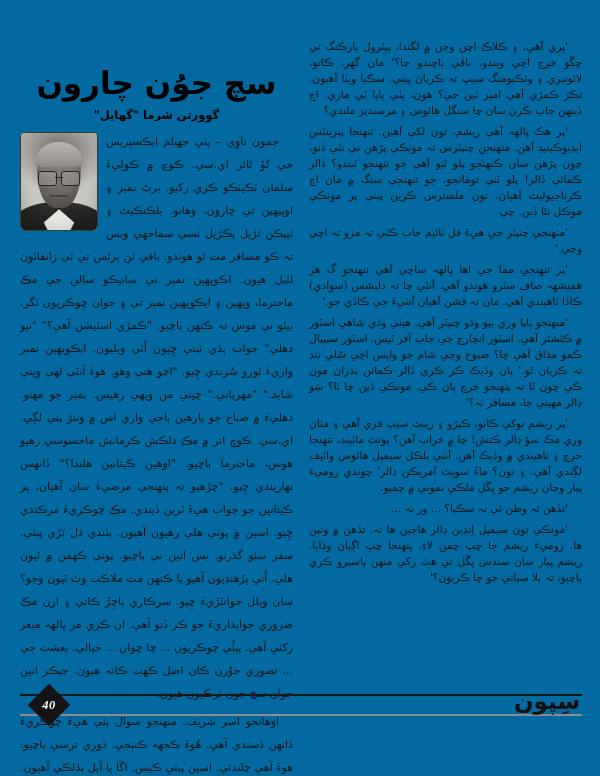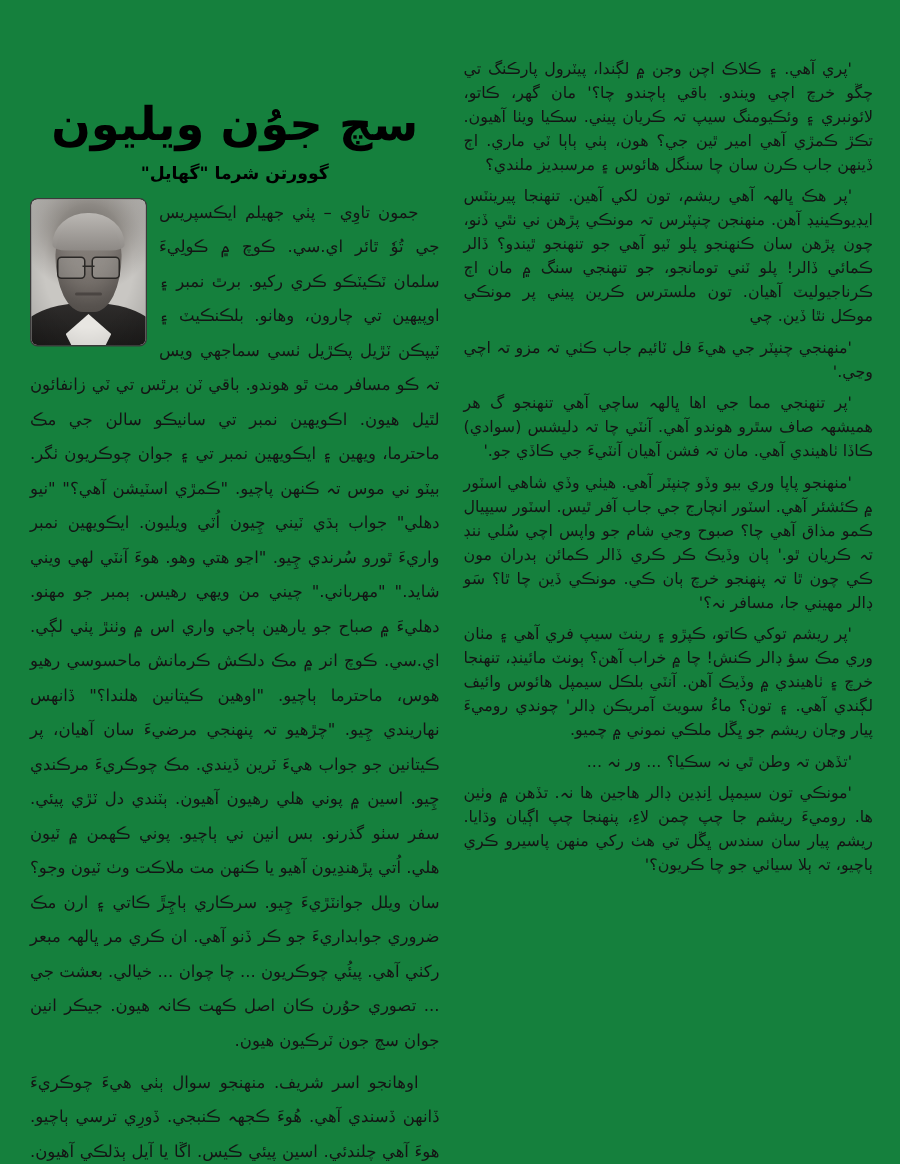--- a/index.html
+++ b/index.html
@@ -14,21 +14,21 @@
     color: #111111;
     position: relative;
     overflow: hidden;
   }
 
   .page {
     position: absolute;
     inset: 0;
     width: 600px;
     height: 776px;
-    background: #15803d;
+    background: #0369a1;
   }
 
   
   .columns {
     position: absolute;
     top: 38px;
     left: 20px;
     width: 562px;
     height: 650px;
     display: flex;
@@ -267,21 +267,21 @@
       <p class="body-text rtl indent">'پر تنهنجي مما جي اها ڀالهہ ساچي آهي تنهنجو گ هر هميشهہ صاف سٿرو هوندو آهي. آنٽي چا تہ دليشس (سوادي) ڪاڏا ٺاهيندي آهي. مان تہ فشن آهيان آنٽيءَ جي ڪاڏي جو.'</p>
       <p class="body-text rtl indent">'منهنجو پاپا وري بيو وڏو چنپٽر آهي. هيٺي وڏي شاهي اسٽور ۾ ڪئشئر آهي. اسٽور انچارج جي جاب آفر ٿيس. اسٽور سيپيال ڪمو مذاق آهي چا؟ صبوح وڃي شام جو واپس اچي سُلي ننڊ تہ ڪريان ٿو.' ٻان وڏيڪ ڪر ڪري ڏالر ڪمائن ٻدران مون ڪي چون ٿا تہ پنهنجو خرچ ٻان ڪي. مونڪي ڏين چا ٿا؟ سَو ڊالر مهيني جا، مسافر نہ؟'</p>
       <p class="body-text rtl indent">'پر ريشم توکي ڪاتو، ڪپڙو ۽ رينٽ سيپ فري آهي ۽ مٺان وري مڪ سؤ ڊالر ڪنش! چا ۾ خراب آهن؟ ٻونٽ مائينڊ، تنهنجا خرچ ۽ ٺاهيندي ۾ وڏيڪ آهن. آنٽي بلڪل سيمپل هائوس وائيف لڳندي آهي. ۽ تون؟ ماءُ سويٽ آمريڪن ڊالر' چوندي روميءَ پيار وڃان ريشم جو ڀڱل ملڪي نموني ۾ چميو.</p>
       <p class="body-text rtl indent">'تڏهن تہ وطن ٿي نہ سڪيا؟ ... ور نہ ...</p>
       <p class="body-text rtl indent">'مونڪي تون سيمپل اِنڊين ڊالر هاجين ها نہ. تڏهن ۾ وٺين ها. روميءَ ريشم جا چپ چمن لاءِ، پنهنجا چپ اڳيان وڌايا. ريشم پيار سان سندس ڀڱل تي هٺ رکي منهن پاسيرو ڪري ٻاچيو، تہ ٻلا سياٺي جو چا ڪريون؟'</p>
     </div>
 
     <div class="col left">
 
       <div class="headline-block">
-        <div class="headline">سچ جوُن ويليون</div>
+        <div class="headline">سچ جوُن چارون</div>
         <div class="byline">گوورتن شرما "گھايل"</div>
       </div>
 
       <div class="photo">
         <div class="ph-bg"></div>
         <div class="ph-suit"></div>
         <div class="ph-shirt"></div>
         <div class="ph-head"></div>
         <div class="ph-hair"></div>
         <div class="ph-glass">
@@ -292,14 +292,21 @@
         <div class="ph-mouth"></div>
         <div class="ph-vig"></div>
       </div>
 
       <p class="body-text rtl indent">جمون تاوِي – پٺي جھيلم ايڪسپريس جي تُوٗ ٿائر اي.سي. ڪوچ ۾ ڪولِيءَ سلمان ٽڪيٽڪو ڪري رکيو. برٿ نمبر ۽ اوپيهين تي چارون، وهانو. بلڪنڪيٽ ۽ ٽيپڪن ٽڙيل پڪڙيل ٺسي سماجھي ويس تہ ڪو مسافر مت ٿو هوندو. باقي ٽن برٿس تي ٽي زانفائون لٿيل هيون. اڪويهين نمبر تي سانيڪو سالن جي مڪ ماحترما، ويهين ۽ ايڪويهين نمبر تي ۽ جوان چوڪريون ٺگر. بيٽو ني موس تہ ڪنهن پاچيو. "ڪمڙي اسٽيشن آهي؟" "نيو دهلي" جواب ٻڌي ٽيني چِيون اُٽي ويليون. ايڪويهين نمبر واريءَ ٿورو سُرندي چِيو. "اڃو هتي وهو. هوءَ آنٽي لهي ويني شايد." "مهرباني." چيني من ويهي رهيس. ٻمبر جو مهنو. دهليءَ ۾ صباح جو يارهين ٻاجي واري اس ۾ وٺنڙ پٺي لڳي. اي.سي. ڪوچ انر ۾ مڪ دلڪش ڪرمانش ماحسوسي رهيو هوس، ماحترما ٻاچيو. "اوهين ڪيتانين هلندا؟" ڏانھس نهاريندي چِيو. "چڙهيو تہ پنهنجي مرضيءَ سان آهيان، پر ڪيتانين جو جواب هيءَ ٽرين ڏيندي. مڪ چوڪريءَ مرڪندي چِيو. اسين ۾ پوني هلي رهيون آهيون. ٻٽندي دل ٽڙي پيئي. سفر سٺو گذرنو. بس انين ني ٻاچيو. پوني ڪهمن ۾ ٽيون هلي. اُتي پڙهندِيون آهيو يا ڪنهن مت ملاڪت وٺ ٽيون وجو؟ سان ويلل جوانٽڙيءَ چِيو. سرڪاري ٻاچِڙَ ڪاتي ۽ ارن مڪ ضروري جوابداريءَ جو ڪر ڏنو آهي. ان ڪري مر ڀالهہ مبعر رکٺي آهي. پيئُي چوڪريون ... چا چوان ... خيالي. بعشت جي ... تصوري حوُرن ڪان اصل ڪهت ڪانہ هيون. جيڪر انين جوان سچ جون ٽرڪيون هيون.</p>
       <p class="body-text rtl indent">اوهانجو اسر شريف. منهنجو سوال ٻٺي هيءَ چوڪريءَ ڏانھن ڏسندي آهي. هُوءَ ڪجھہ ڪنبجي. ڏورِي ترسي ٻاچيو. هوءَ آهي چلندئي. اسين پيئي ڪيس. اڱا يا آيل ٻڌلڪي آهيون. فرحت جي ٻاڀمان پاڻي ڏي ايني وِيني آواز ڏين لڳا. فرحت ٻاچِيو، جنن اوهانجي آيل حڪم ڪندي. ماحترما مرڪندي چِيو. اسين تي آهيون ۽ اوهين اڪيلا. اسين اڳ ويٺل آهيون، انڪري اوهين ٽيا معمان ۽ اسين ميزبان. فرحت ڪي ڪاتي پيتي جو شونق آهي، اهو ني سبب آهي. سفر ۾ اها جوابداري ٻان تي هموار ڪندي آهي مان ڪاججھ چوان. تنهن ڪان اڳ ۾ ڪنن تي پرلاڻ پيو. امڙ هاٺي اسين ٽي تہ ۾ چار آهيون. سيني جي منزل ۾ سڀِي آهي. انڪري معمان – ميزبان جو وياچو چو وجھاججي؟</p>
     </div>
 
   </div>
 
+  <div class="footer">
+    <div class="rule-top"></div>
+    <div class="rule-bot"></div>
+    <div class="diamond"></div>
+    <div class="pagenum">40</div>
+    <div class="magazine">سِپون</div>
+  </div>
 
 </div>
 
 </body></html>

